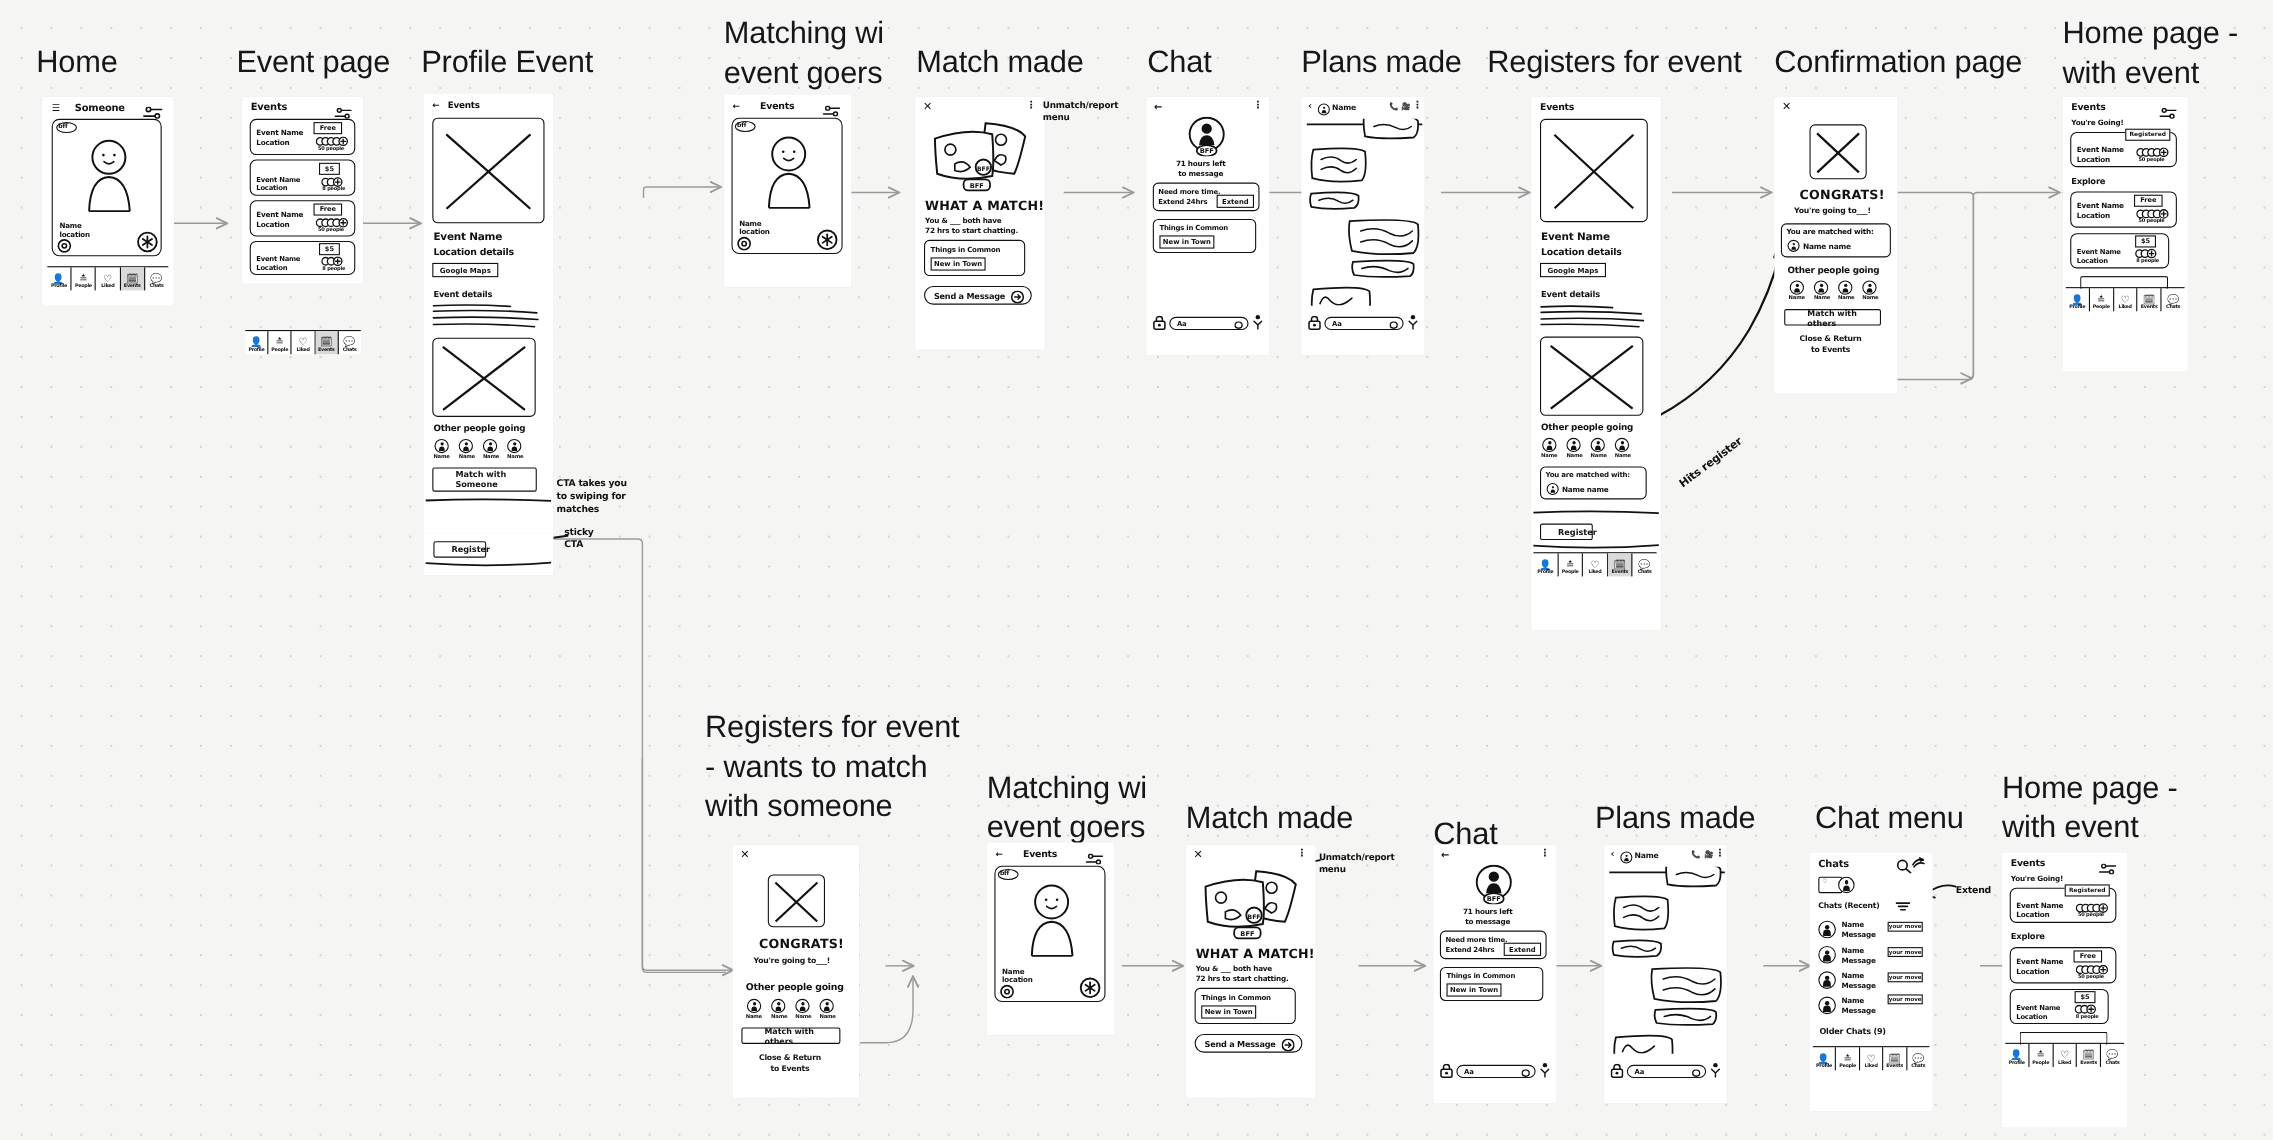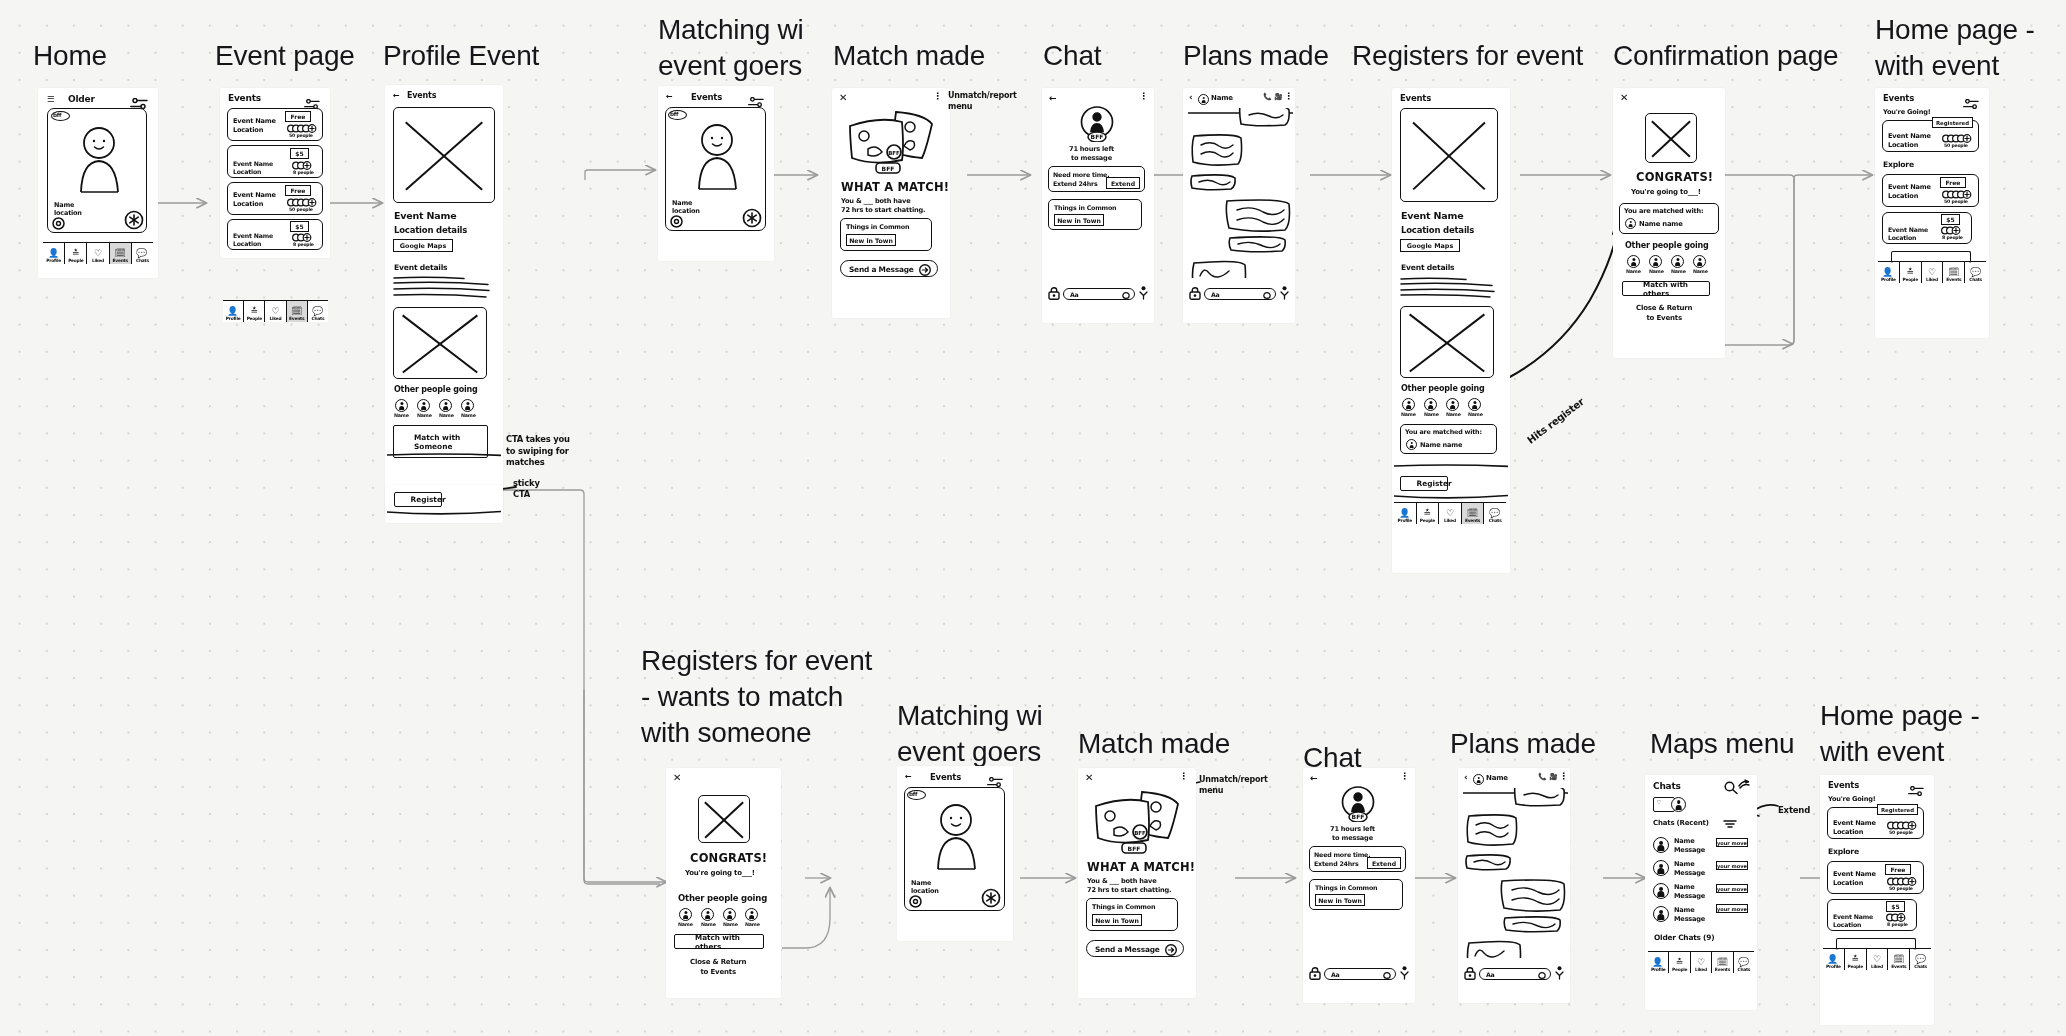--- a/index.html
+++ b/index.html
@@ -112,21 +112,21 @@
 with event</div>
 
 <div class="flow-title" style="left:641px; top:643px;">Registers for event
 - wants to match
 with someone</div>
 <div class="flow-title" style="left:897px; top:698px;">Matching wi
 event goers</div>
 <div class="flow-title" style="left:1078px;top:726px;">Match made</div>
 <div class="flow-title" style="left:1303px;top:740px;">Chat</div>
 <div class="flow-title" style="left:1450px;top:726px;">Plans made</div>
-<div class="flow-title" style="left:1650px;top:726px;">Maps menu</div>
+<div class="flow-title" style="left:1650px;top:726px;">Chat menu</div>
 <div class="flow-title" style="left:1820px;top:698px;">Home page -
 with event</div>
 
 <div class="conn" style="left:0;top:0;width:2066px;height:1036px;">
 <svg width="2066" height="1036" viewBox="0 0 2066 1036" fill="none">
   <defs>
     <marker id="ah" markerWidth="9" markerHeight="9" refX="7.5" refY="4.2" orient="auto">
       <path d="M0.5 0.6 L8 4.2 L0.5 7.8" stroke="#9a9a9a" stroke-width="1.3" fill="none" stroke-linecap="round" stroke-linejoin="round"></path>
     </marker>
   </defs>
@@ -178,21 +178,21 @@
   <path d="M1185 785 L1200 782" stroke="#111" stroke-width="1.6" fill="none" stroke-linecap="round"></path>
   <path d="M1192 779 L1183 785 L1192 789" stroke="#111" stroke-width="1.6" fill="none" stroke-linecap="round" stroke-linejoin="round"></path>
 
   <path d="M1752 812 Q1765 802 1778 806" stroke="#111" stroke-width="1.6" fill="none" stroke-linecap="round"></path>
   <path d="M1756 806 L1749 813 L1759 816" stroke="#111" stroke-width="1.6" fill="none" stroke-linecap="round" stroke-linejoin="round"></path>
 </svg>
 </div>
 
 <div class="screen" style="left:38px; top:88px; width:120px; height:190px;">
   <div class="hw" style="left:9px; top:6px; font-size:8.5px;">☰</div>
-  <div class="hw" style="left:30px; top:6px; font-size:9px;">Older</div>
+  <div class="hw" style="left:30px; top:6px; font-size:9px;">Someone</div>
   <div class="slider-ic" style="left:92px; top:7px;">
     <svg width="18" height="11" viewBox="0 0 18 11">
         <g stroke="#111" stroke-width="1.5" fill="none" stroke-linecap="round">
       <circle cx="5" cy="2.5" r="2"></circle>
           <path d="M7.5 2.5 H17"></path>
           <circle cx="13" cy="8.5" r="2"></circle>
           <path d="M0.8 8.5 H10.8"></path>
         </g>
       </svg>
   </div>
@@ -373,21 +373,21 @@
   <div class="ppl" style="left:10px; top:314px;">
     <div class="av" style="left:0;   top:0; width:13px; height:13px;"></div>
     <div class="av" style="left:22px;top:0; width:13px; height:13px;"></div>
     <div class="av" style="left:44px;top:0; width:13px; height:13px;"></div>
     <div class="av" style="left:66px;top:0; width:13px; height:13px;"></div>
     <div class="hw" style="left:-1px;top:14px; font-size:4.8px;">Name</div>
     <div class="hw" style="left:22px;top:14px; font-size:4.8px;">Name</div>
     <div class="hw" style="left:44px;top:14px; font-size:4.8px;">Name</div>
     <div class="hw" style="left:66px;top:14px; font-size:4.8px;">Name</div>
   </div>
-  <div class="chip sk r2" style="left:8px; top:340px; width:95px; height:33px; font-size:7.4px; border-width:1.7px;">Match with Someone</div>
+  <div class="chip sk r2" style="left:8px; top:340px; width:95px; height:22px; font-size:7.4px; border-width:1.7px;">Match with Someone</div>
   <svg style="position:absolute; left:1px; top:367px;" width="116" height="6">
       <path d="M1 3 Q58 0.8 115 3.4" stroke="#111" stroke-width="1.6" fill="none"></path>
     </svg>
 </div>
 <div class="screen" style="left:385px; top:485px; width:118px; height:38px;">
   <div class="chip sk r2" style="left:9px; top:7px; width:48px; height:15px; font-size:7.4px; border-width:1.7px;">Register</div>
   <svg style="position:absolute; left:1px; top:24px;" width="116" height="8">
       <path d="M1 3 Q58 7 115 2.5" stroke="#111" stroke-width="1.6" fill="none"></path>
     </svg>
 </div>

